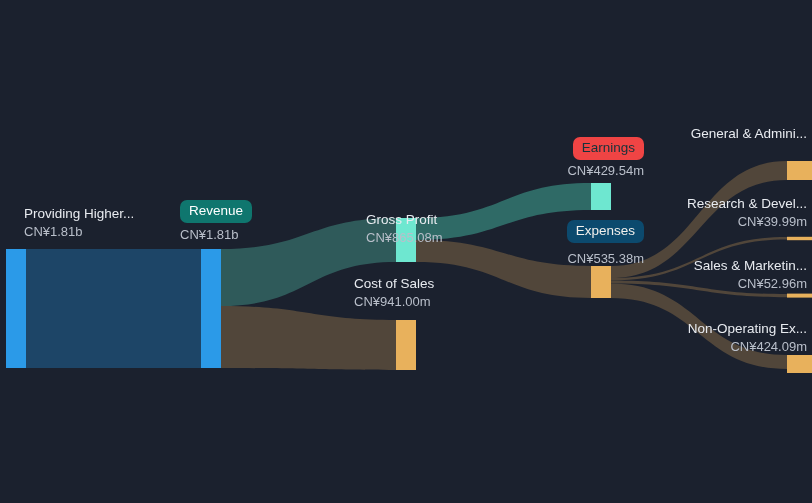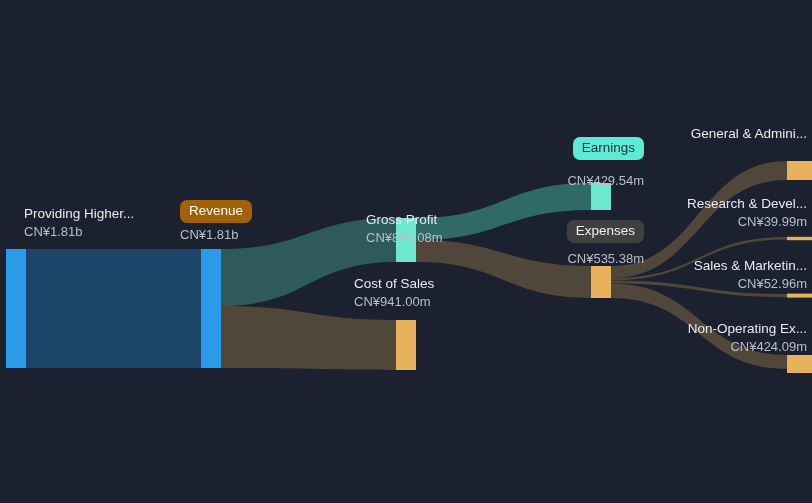--- a/index.html
+++ b/index.html
@@ -43,29 +43,29 @@
     display: block;
   }
   .pill {
     display: inline-block;
     padding: 3px 9px 4px 9px;
     border-radius: 7px;
     font-size: 13.5px;
     line-height: 1.15;
   }
   .pill-revenue {
-    background: #a16207;
+    background: #0f766e;
     color: #ffffff;
   }
   .pill-earnings {
-    background: #5eead4;
+    background: #ef4444;
     color: #15333b;
   }
   .pill-expenses {
-    background: #404040;
+    background: #0c4a6e;
     color: #f2f0ec;
   }
   .align-right { text-align: right; }
   .align-left  { text-align: left;  }
 </style>
 </head>
 <body>
 
 <div id="canvas">
 
@@ -116,21 +116,21 @@
     <span class="label-value">CN¥865.08m</span>
   </div>
 
   <div class="label-group align-left" style="left:354px; top:275px;">
     <span class="label-title">Cost of Sales</span>
     <span class="label-value">CN¥941.00m</span>
   </div>
 
   <div class="label-group align-right" style="right:168px; top:136px;">
     <span class="pill pill-earnings">Earnings</span>
-    <span class="label-value" style="margin-top:12px;text-align:right;">CN¥429.54m</span>
+    <span class="label-value" style="margin-top:2px;text-align:right;">CN¥429.54m</span>
   </div>
 
   <div class="label-group align-right" style="right:168px; top:219px;">
     <span class="pill pill-expenses">Expenses</span>
     <span class="label-value" style="margin-top:7px;">CN¥535.38m</span>
   </div>
 
   <div class="label-group align-right" style="right:5px; top:125px;">
     <span class="label-title">General &amp; Admini...</span>
   </div>

